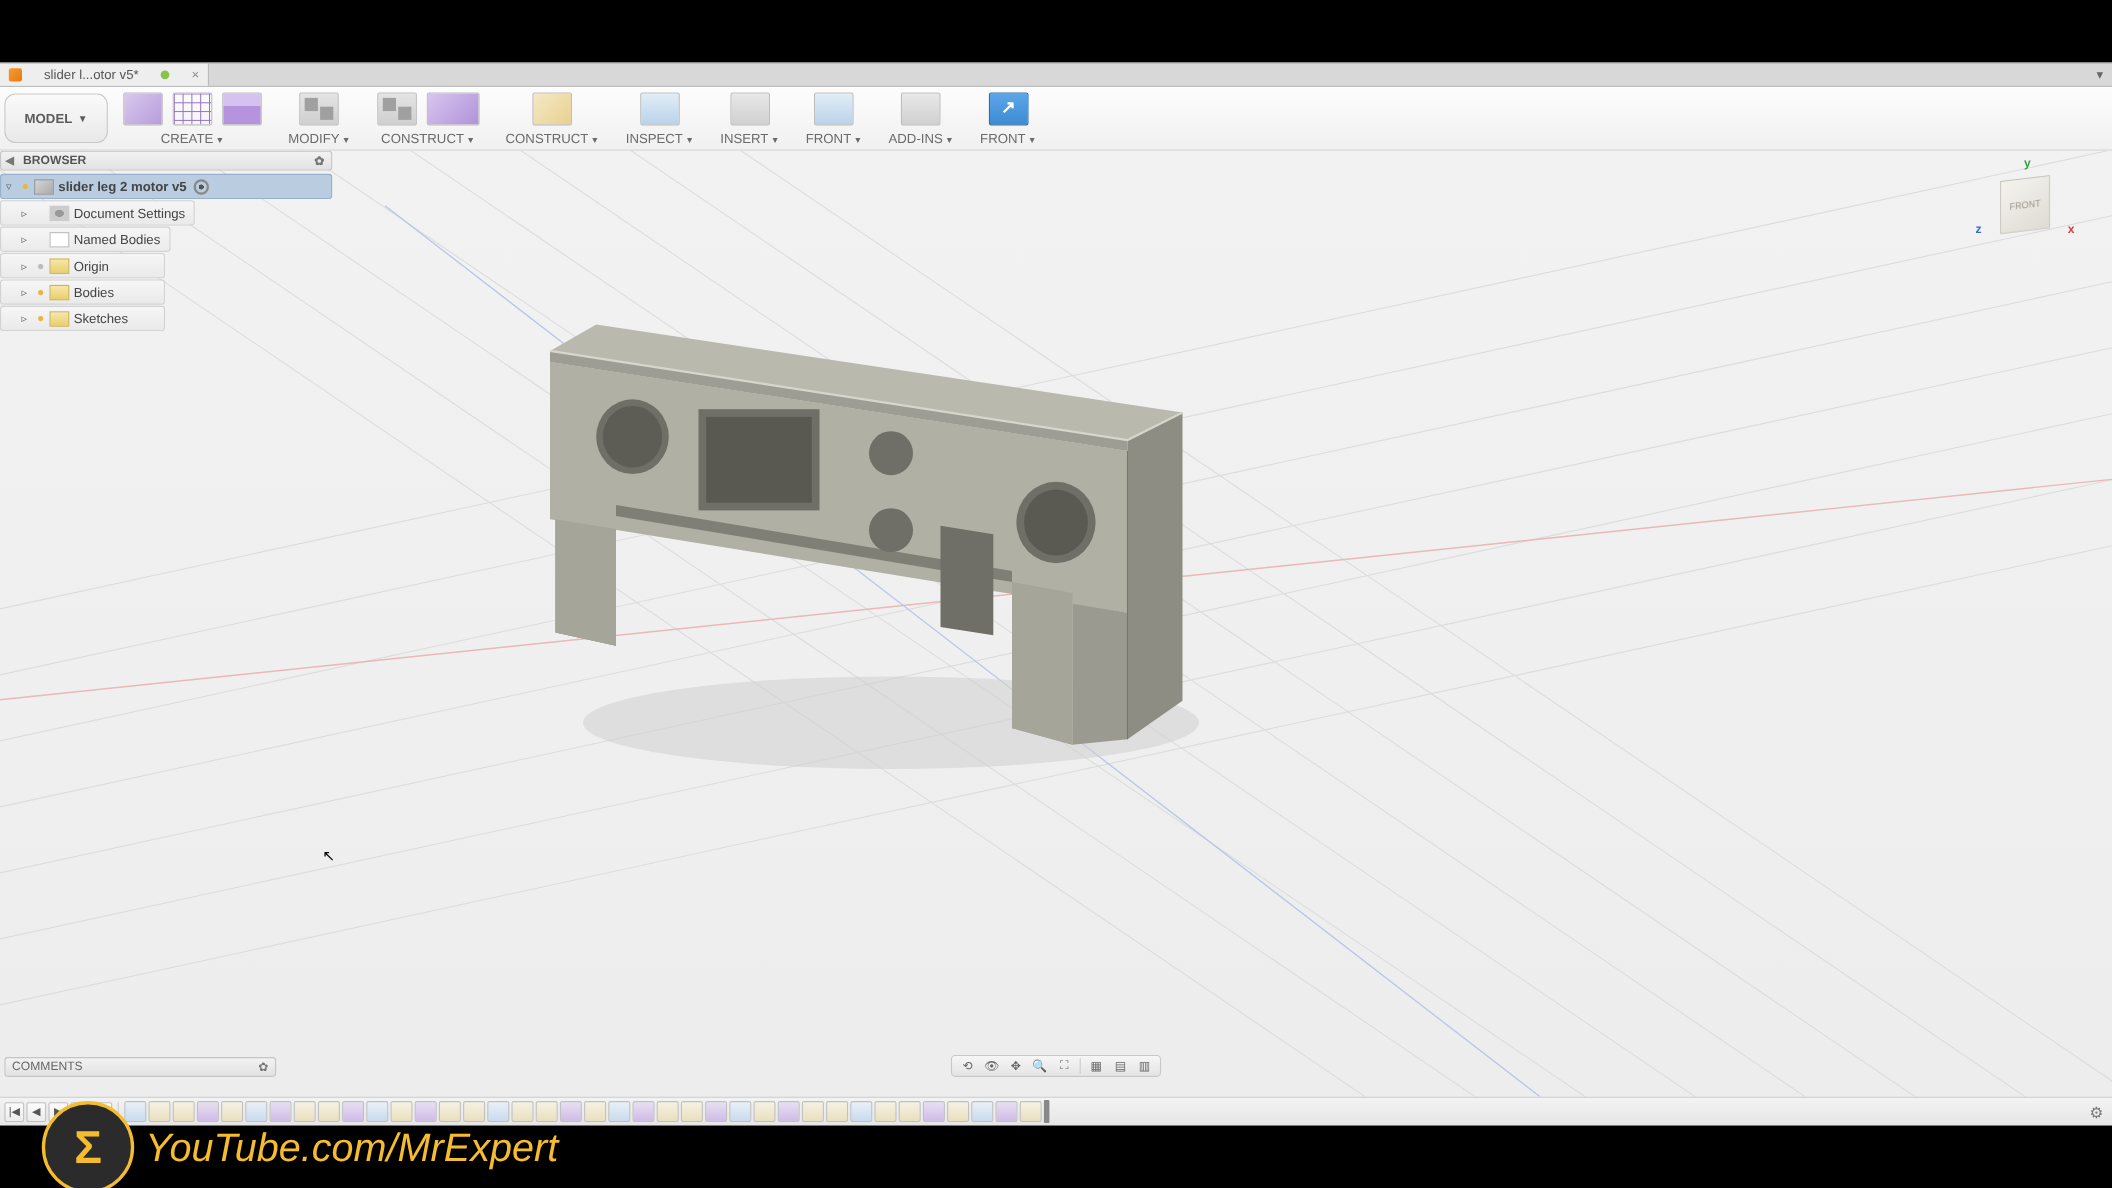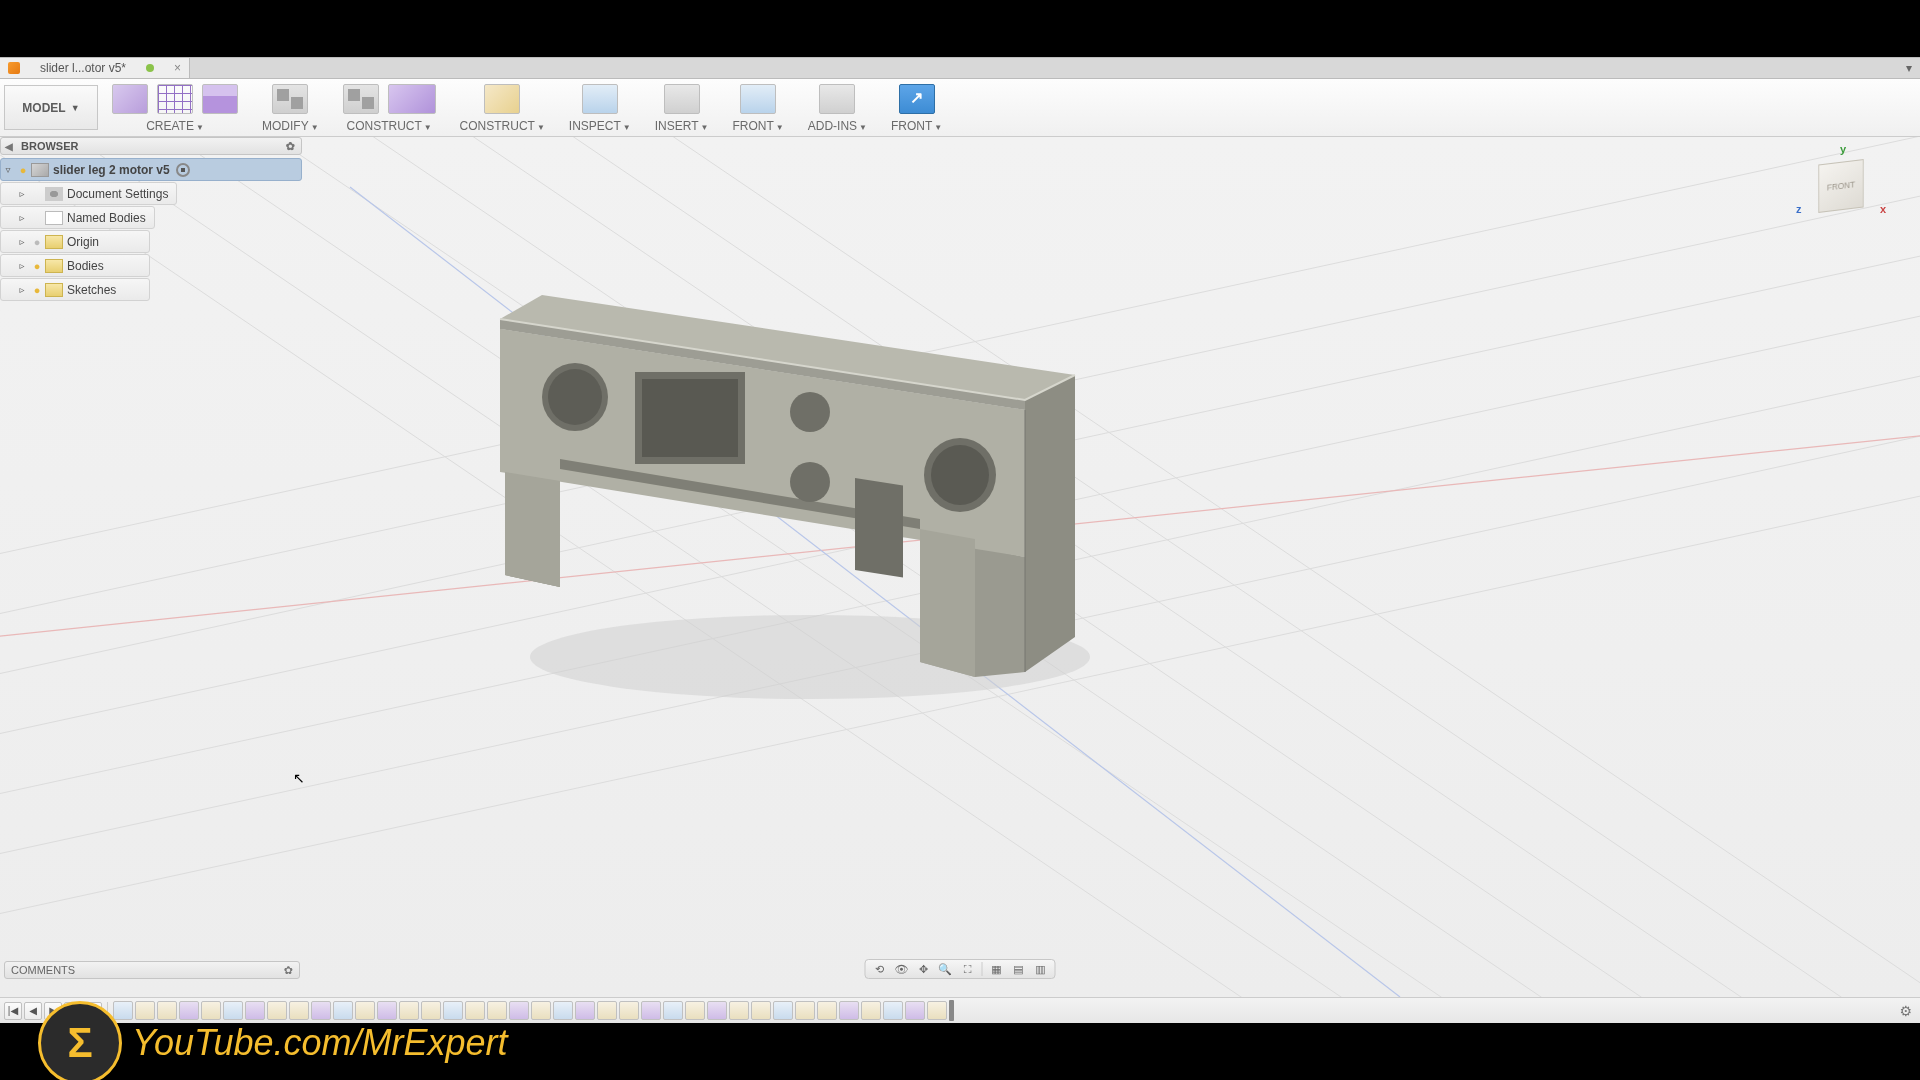--- a/index.html
+++ b/index.html
@@ -11,21 +11,21 @@
 
 .tabbar{height:22px;background:#d8d8d8;border-top:1px solid #bbb;border-bottom:1px solid #bbb;display:flex;align-items:stretch;position:relative}
 .tab{display:flex;align-items:center;gap:20px;padding:0 8px;background:#eee;border-right:1px solid #bbb;font-size:12px;color:#555}
 .tab .app-icon{width:12px;height:12px;background:linear-gradient(135deg,#f79b2e,#e67a12);border-radius:2px}
 .tab .dot{width:8px;height:8px;border-radius:50%;background:#8bc34a}
 .tab .x{font-size:12px;color:#888;cursor:pointer}
 .tabbar .expand-icon{position:absolute;right:8px;top:3px;font-size:12px;color:#666}
 
 
 .toolbar{height:58px;background:linear-gradient(#fdfdfd,#f0f0f0);border-bottom:1px solid #ccc;display:flex;align-items:stretch}
-.ws-btn{width:94px;margin:6px 2px 6px 4px;background:linear-gradient(#fafafa,#e9e9e9);border:1px solid #c7c7c7;border-radius:0;display:flex;align-items:center;justify-content:center;font-size:12px;font-weight:bold;color:#5c5c5c}
+.ws-btn{width:94px;margin:6px 2px 6px 4px;background:linear-gradient(#fafafa,#e9e9e9);border:1px solid #c7c7c7;border-radius:10px;display:flex;align-items:center;justify-content:center;font-size:12px;font-weight:bold;color:#5c5c5c}
 .ws-btn .caret{font-size:9px;margin-left:5px}
 .tool-group{display:flex;flex-direction:column;align-items:center;justify-content:flex-end;padding:0 12px}
 .tool-group .icons{display:flex;gap:9px;flex:1;align-items:center}
 .tool-group .label{font-size:12px;color:#6a6a6a;padding-bottom:3px}
 .tool-group .label .caret{font-size:8px;margin-left:2px}
 .ticon{width:36px;height:30px;border:1px solid #bebebe;border-radius:2px;background:#fff;position:relative}
 .ticon.sketch{background:linear-gradient(135deg,#e8dff2,#d2c3e8)}
 .ticon.sketch::after{content:"";position:absolute;inset:5px;border:2px solid #8b70b5}
 .ticon.line{background:#fff}
 .ticon.line::after{content:"";position:absolute;left:6px;top:18px;width:22px;height:2px;background:#5f8dd3;transform:rotate(-20deg)}
@@ -71,21 +71,21 @@
 .tree-row .node-icon{width:18px;height:14px;margin-right:4px;display:inline-block}
 .tree-row.root{background:#b9cce0;border:1px solid #97b0cc;border-radius:3px;margin:1px 0}
 .tree-row.item{background:linear-gradient(#f6f6f6,#eaeaea);border:1px solid #d2d2d2;border-radius:3px;margin:1px 0;width:fit-content;padding-right:8px;min-width:150px}
 .tree-row .radio{width:14px;height:14px;border-radius:50%;border:2px solid #888;margin-left:6px;background:radial-gradient(#555 30%,transparent 35%)}
 .ni-cube{background:linear-gradient(135deg,#d5d5d5,#aaa);border:1px solid #999}
 .ni-gear{background:radial-gradient(#999 30%,#ccc 35%)}
 .ni-folder{background:linear-gradient(#f7e7a8,#e8cf70);border:1px solid #cdb450}
 .ni-doc{background:#fff;border:1px solid #bbb}
 
 
-.comments{position:absolute;left:4px;bottom:18px;width:296px;height:18px;background:linear-gradient(#f2f2f2,#e2e2e2);border:1px solid #c5c5c5;border-radius:3px;display:flex;align-items:center;padding:0 6px;font-size:11px;color:#666}
+.comments{position:absolute;left:4px;bottom:18px;width:247px;height:18px;background:linear-gradient(#f2f2f2,#e2e2e2);border:1px solid #c5c5c5;border-radius:3px;display:flex;align-items:center;padding:0 6px;font-size:11px;color:#666}
 .comments .gear{position:absolute;right:6px;font-size:11px;color:#777}
 
 
 .navbar{position:absolute;left:50%;bottom:18px;transform:translateX(-50%);height:20px;background:linear-gradient(#f6f6f6,#e4e4e4);border:1px solid #c7c7c7;border-radius:4px;display:flex;align-items:center;padding:0 4px;gap:2px}
 .navbar .nb{width:20px;height:16px;display:flex;align-items:center;justify-content:center;font-size:11px;color:#666;cursor:pointer}
 .navbar .sep{width:1px;height:14px;background:#ccc;margin:0 2px}
 
 
 .timeline{height:26px;background:linear-gradient(#f3f3f3,#e6e6e6);border-top:1px solid #ccc;display:flex;align-items:center;padding:0 4px;gap:2px;position:relative}
 .timeline .tbtn{width:18px;height:18px;border:1px solid #c0c0c0;border-radius:2px;background:linear-gradient(#fbfbfb,#ececec);display:flex;align-items:center;justify-content:center;font-size:10px;color:#555;cursor:pointer}

